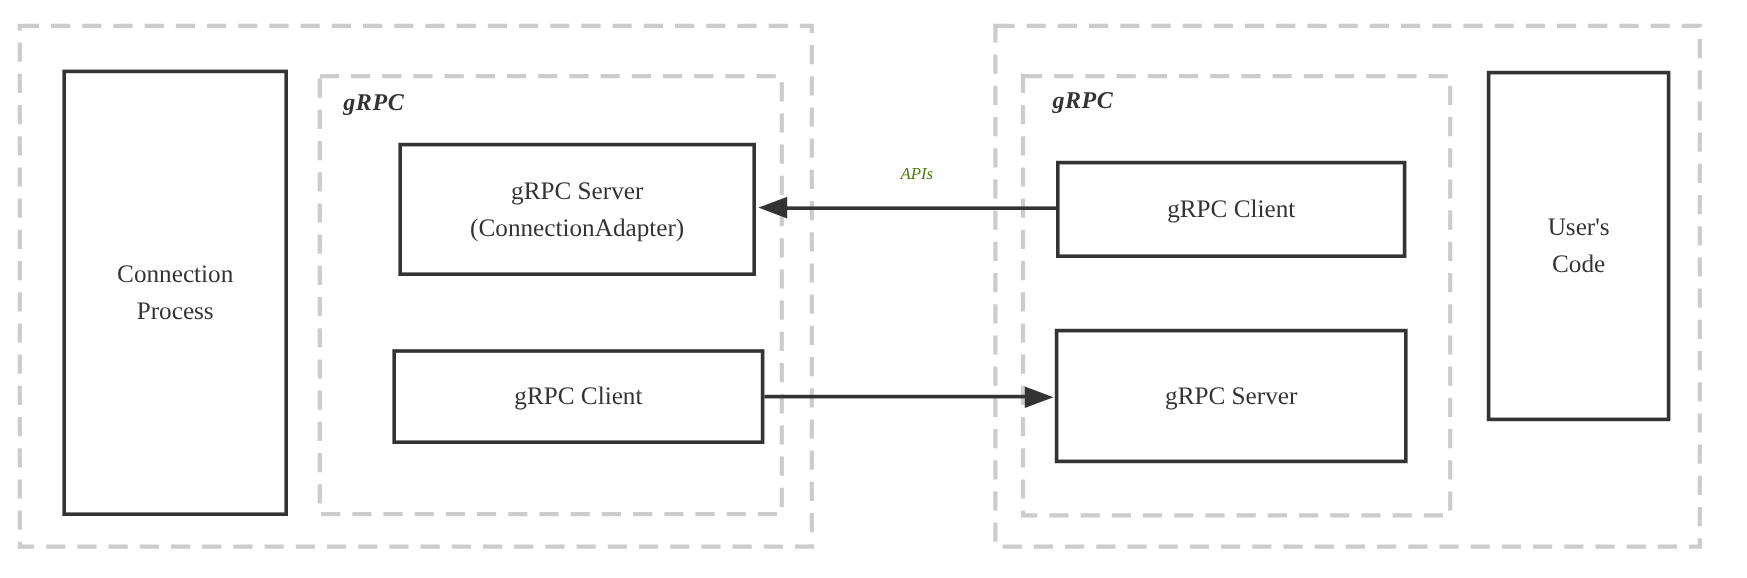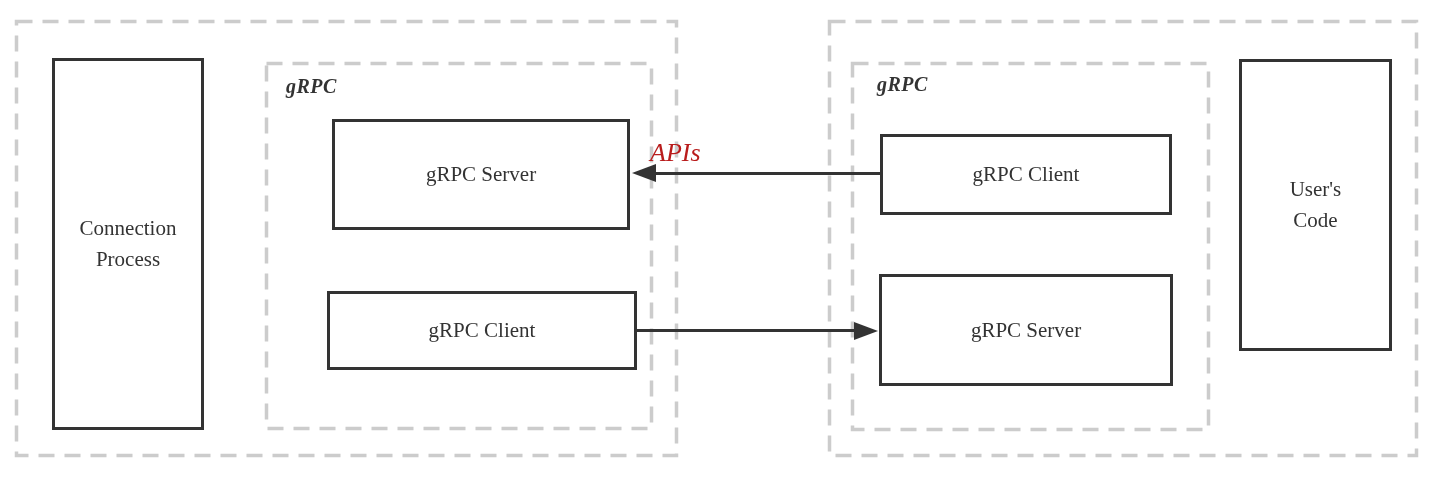--- a/index.html
+++ b/index.html
@@ -65,28 +65,28 @@
     border-bottom: 9px solid transparent;
     border-right: 24px solid #333333;
   }
   .arrow-head.point-right {
     border-top: 9px solid transparent;
     border-bottom: 9px solid transparent;
     border-left: 24px solid #333333;
   }
   .arrow-label {
     position: absolute;
-    text-align: left;
-    font-size: 26px;
+    text-align: center;
+    font-size: 14px;
     font-style: italic;
-    color: #b91c1c;
+    color: #4d7c0f;
   }
 
   
-  #process-box   { left: 52px;   top: 58px;  width: 152px; height: 372px; }
+  #process-box   { left: 52px;   top: 58px;  width: 188px; height: 372px; }
   #adapter-box   { left: 332px;  top: 119px; width: 298px; height: 111px; }
   #client-left   { left: 327px;  top: 291px; width: 310px; height: 79px;  }
   #client-right  { left: 880px;  top: 134px; width: 292px; height: 81px;  }
   #handler-box   { left: 879px;  top: 274px; width: 294px; height: 112px; }
   #code-box      { left: 1239px; top: 59px;  width: 153px; height: 292px; }
 
   #grpc-label-left  { left: 286px; top: 75px; }
   #grpc-label-right { left: 877px; top: 73px; }
 
   #apis-line       { left: 652px; top: 172px; width: 228px; }
@@ -112,20 +112,21 @@
   <div class="grpc-label" id="grpc-label-left">gRPC</div>
   <div class="grpc-label" id="grpc-label-right">gRPC</div>
 
   <div class="solid-box" id="process-box">
     <div>Connection</div>
     <div>Process</div>
   </div>
 
   <div class="solid-box" id="adapter-box">
     <div>gRPC Server</div>
+    <div>(ConnectionAdapter)</div>
   </div>
 
   <div class="solid-box" id="client-left">
     <div>gRPC Client</div>
   </div>
 
   <div class="solid-box" id="client-right">
     <div>gRPC Client</div>
   </div>
 

